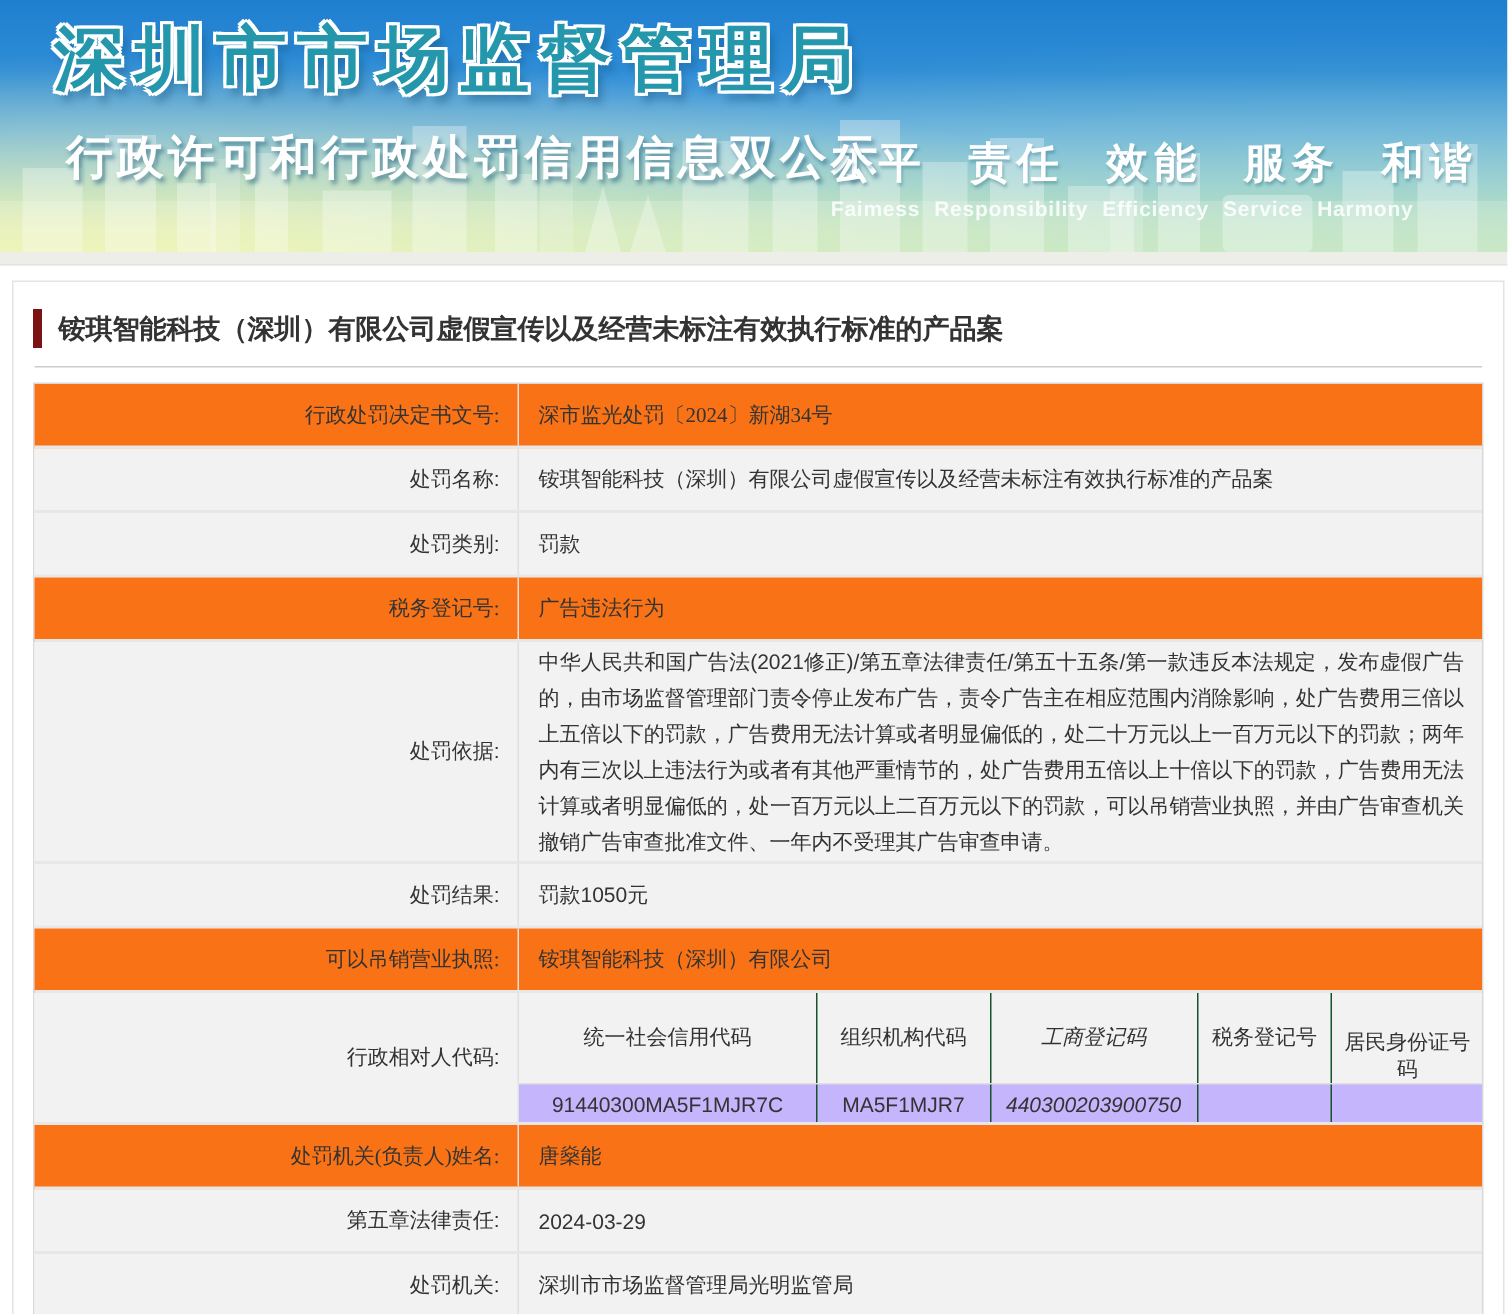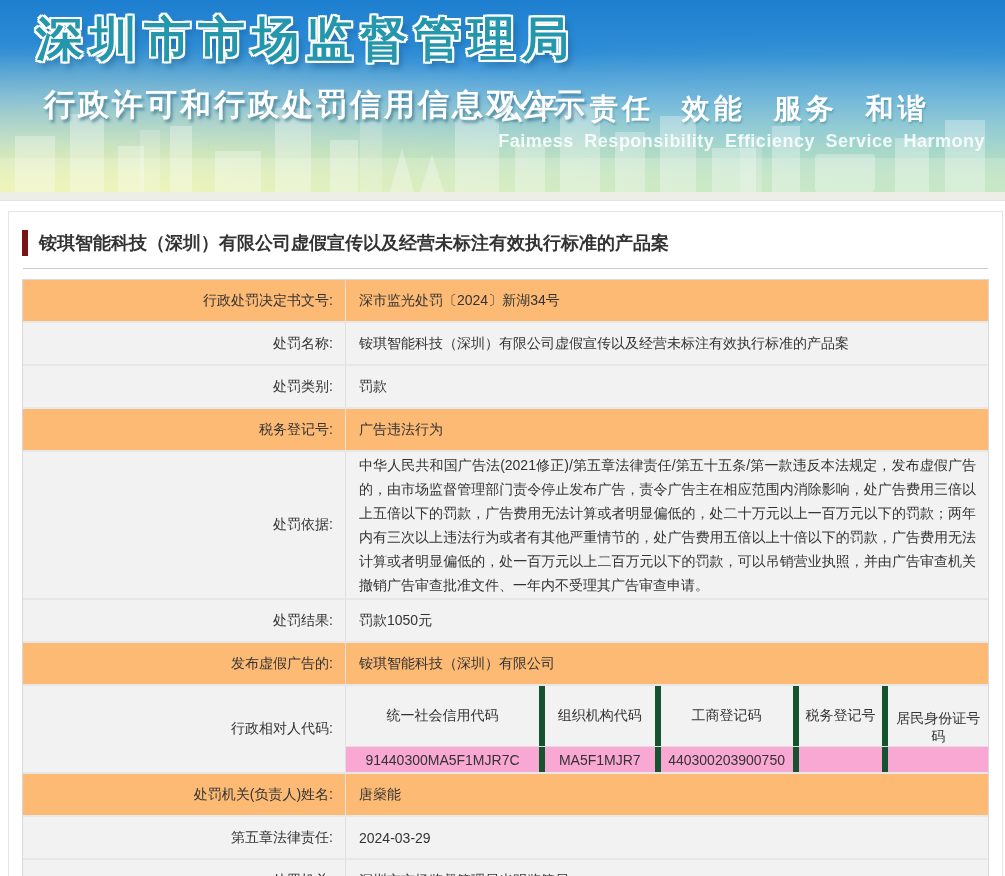--- a/index.html
+++ b/index.html
@@ -2,21 +2,21 @@
 <html><head>
 <meta charset="utf-8">
 <style>
   html,body{margin:0;padding:0;}
   body{
     width:1005px;height:876px;overflow:hidden;background:#fff;
     font-family:"Liberation Sans","DejaVu Sans",sans-serif;color:#333;
   }
   
   .banner{
-    position:relative;height:192px;overflow:hidden;
+    position:relative;height:168px;overflow:hidden;
     background:
       radial-gradient(ellipse at 88% 125%, rgba(140,210,185,.60), rgba(140,210,185,0) 62%),
       radial-gradient(ellipse at 8% 120%, rgba(240,244,160,.75), rgba(240,244,160,0) 58%),
       linear-gradient(180deg,#1e7fd0 0%,#2f8dd6 28%,#6eb3e2 52%,#a9d4da 74%,#d5e9c2 90%,#e3f0ba 100%);
   }
   .skyline{position:absolute;left:0;bottom:0;width:100%;height:96px;}
   .banner-title{
     position:absolute;left:36px;top:8px;
     font-size:47px;font-weight:bold;letter-spacing:7px;color:#2497ad;
     text-shadow:-2px -2px 0 #fff,2px -2px 0 #fff,-2px 2px 0 #fff,2px 2px 0 #fff,
@@ -28,62 +28,62 @@
     position:absolute;left:44px;top:84px;
     font-size:31px;font-weight:bold;letter-spacing:3px;color:#fff;
     text-shadow:2px 3px 3px rgba(25,90,120,.55);white-space:nowrap;
   }
   .slogan{position:absolute;top:90px;right:20px;text-align:left;margin-left:29px;}
   .slogan-cn{
     font-size:28px;font-weight:bold;color:#fff;letter-spacing:4px;word-spacing:16px;
     text-shadow:1px 2px 2px rgba(30,100,120,.35);white-space:nowrap;
   }
   .slogan-en{
-    margin-top:3px;font-size:18px;font-weight:bold;color:rgba(255,255,255,.85);
+    margin-top:3px;font-size:14px;font-weight:bold;color:rgba(255,255,255,.85);
     letter-spacing:.5px;word-spacing:5px;white-space:nowrap;
   }
   .strip{height:8px;background:#edeee7;border-bottom:1px solid #e3e3e0;}
   
   .panel{
     margin:10px 2px 0 8px;width:995px;box-sizing:border-box;
     background:#fff;border:1px solid #e4e4e4;padding:18px 13px 0 13px;
   }
   .title-row{display:flex;align-items:center;height:26px;}
   .title-accent{width:6px;height:26px;background:#7a1414;margin-right:11px;flex:0 0 6px;}
   .page-title{font-size:18px;font-weight:bold;color:#333;white-space:nowrap;}
   .divider{border:0;border-top:1px solid #cccccc;margin:12px 1px 10px 1px;}
   
   .info-table{border:1px solid #d9d9d9;font-size:14px;}
   .row{display:flex;align-items:stretch;min-height:41px;border-bottom:2px solid #e7e7e7;}
   .row:last-child{border-bottom:0;}
   .row.g{background:#f2f2f2;}
-  .row.w{background:#fdba74;}
+  .row.w{background:#f97316;font-family:Liberation Serif, serif;}
   .cell-label{
     flex:0 0 323px;width:323px;box-sizing:border-box;
     display:flex;align-items:center;justify-content:flex-end;
     padding-right:12px;border-right:1px solid #e0e0e0;color:#333;
   }
   .cell-value{
     flex:1;display:flex;align-items:center;box-sizing:border-box;
     padding:2px 12px 2px 13px;color:#333;
   }
   .row.para .cell-value{line-height:24px;padding-top:1px;padding-bottom:1px;text-align:justify;}
   
   .row.codes{min-height:86px;}
   .codes-wrap{flex:1;display:flex;flex-direction:column;padding:0;}
   .codes-head,.codes-vals{display:flex;flex:1;}
-  .codes-vals{background:#f9a8d4;border-top:1px solid #e0e0e0;}
+  .codes-vals{background:#c4b5fd;border-top:1px solid #e0e0e0;}
   .cc{
     display:flex;align-items:center;justify-content:center;box-sizing:border-box;
-    border-right:6px solid #14532d;text-align:center;padding:0 4px;
+    border-right:1px solid #14532d;text-align:center;padding:0 4px;
   }
   .cc:last-child{border-right:0;margin-top:24px;}
   .cc.c1{flex:0 0 31%;}
   .cc.c2{flex:0 0 18%;}
-  .cc.c3{flex:0 0 21.5%;}
+  .cc.c3{flex:0 0 21.5%;font-style:italic;}
   .cc.c4{flex:0 0 14%;font-family:Liberation Serif, serif;}
   .cc.c5{flex:1;}
 </style>
 </head>
 <body>
 
 <div class="banner">
   <svg class="skyline" viewBox="0 0 1005 96" preserveAspectRatio="none" xmlns="http://www.w3.org/2000/svg">
     <g fill="rgba(255,255,255,0.30)">
       <rect x="15" y="40" width="40" height="56"></rect>
@@ -156,21 +156,21 @@
       <div class="cell-label">处罚依据:</div>
       <div class="cell-value">中华人民共和国广告法(2021修正)/第五章法律责任/第五十五条/第一款违反本法规定，发布虚假广告的，由市场监督管理部门责令停止发布广告，责令广告主在相应范围内消除影响，处广告费用三倍以上五倍以下的罚款，广告费用无法计算或者明显偏低的，处二十万元以上一百万元以下的罚款；两年内有三次以上违法行为或者有其他严重情节的，处广告费用五倍以上十倍以下的罚款，广告费用无法计算或者明显偏低的，处一百万元以上二百万元以下的罚款，可以吊销营业执照，并由广告审查机关撤销广告审查批准文件、一年内不受理其广告审查申请。</div>
     </div>
 
     <div class="row g">
       <div class="cell-label">处罚结果:</div>
       <div class="cell-value">罚款1050元</div>
     </div>
 
     <div class="row w">
-      <div class="cell-label">发布虚假广告的:</div>
+      <div class="cell-label">可以吊销营业执照:</div>
       <div class="cell-value">铵琪智能科技（深圳）有限公司</div>
     </div>
 
     <div class="row g codes">
       <div class="cell-label">行政相对人代码:</div>
       <div class="codes-wrap">
         <div class="codes-head">
           <div class="cc c1">统一社会信用代码</div>
           <div class="cc c2">组织机构代码</div>
           <div class="cc c3">工商登记码</div>

